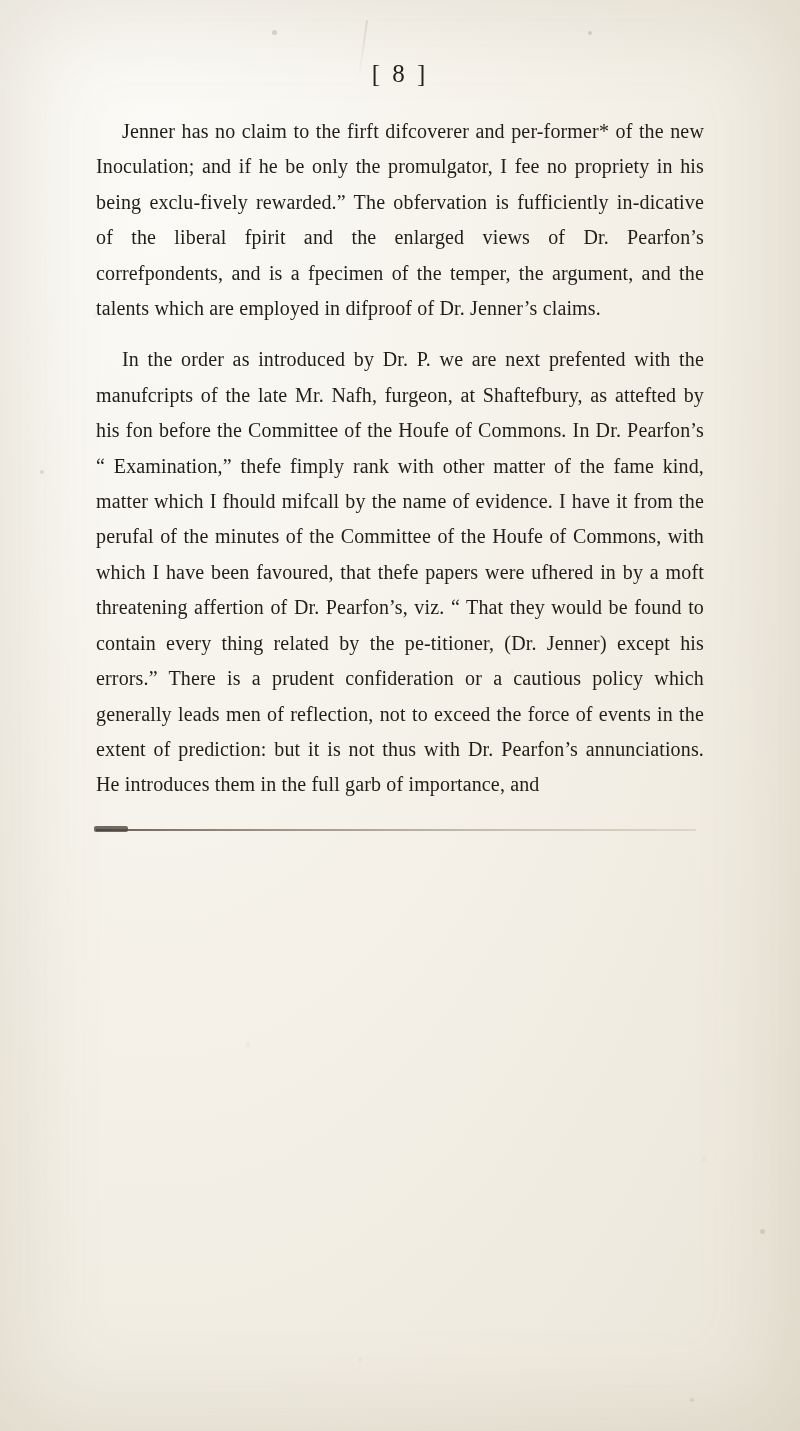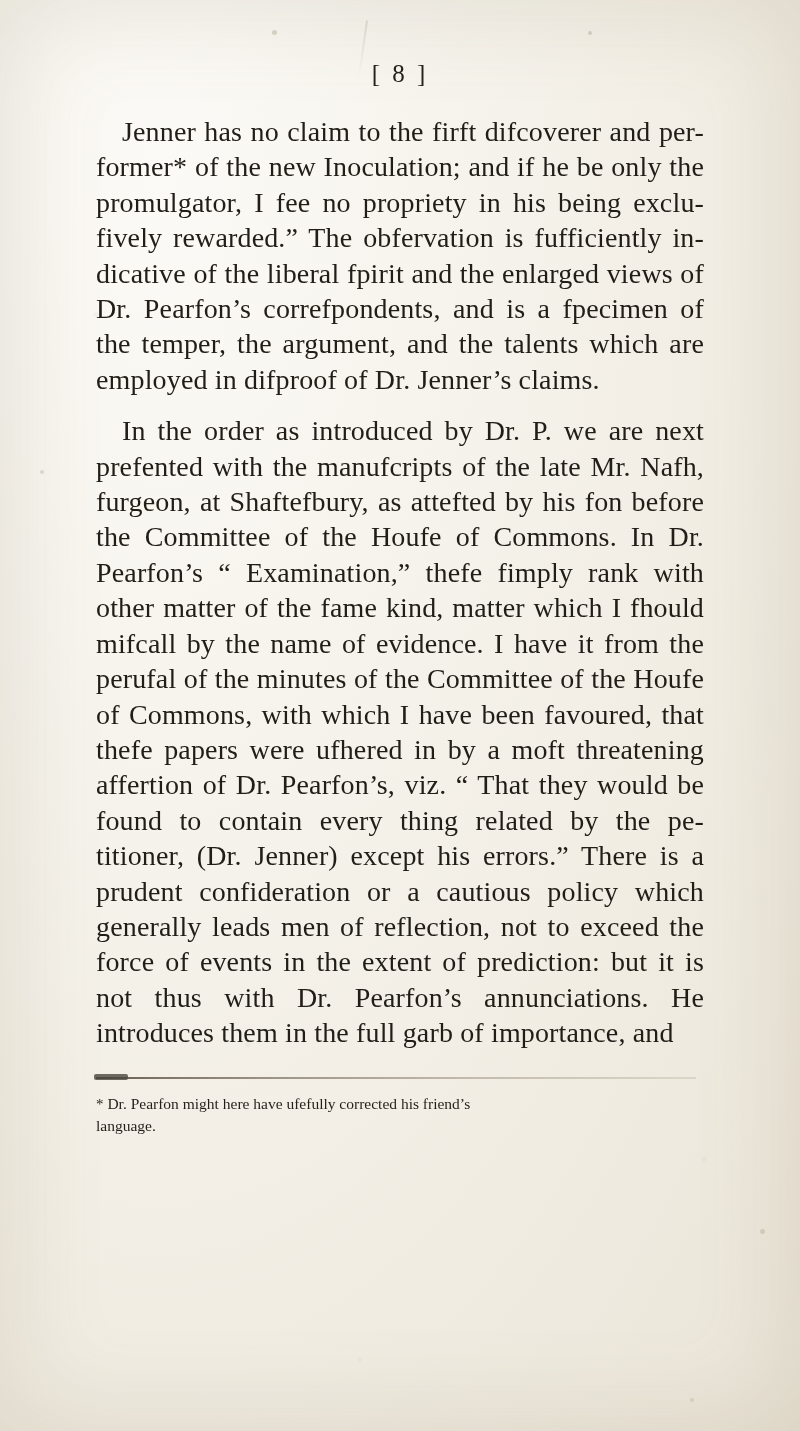--- a/index.html
+++ b/index.html
@@ -51,21 +51,21 @@
   .page-number {
     text-align: center;
     font-size: 25px;
     letter-spacing: 3px;
     color: #26221c;
     margin-bottom: 26px;
     font-family: "Liberation Serif", serif;
   }
 
   .body-text {
-    font-size: 28px;
+    font-size: 20px;
     line-height: 35.4px;
     color: #211d17;
     text-align: justify;
     text-justify: inter-word;
     letter-spacing: 0.15px;
   }
   .body-text p {
     margin: 0;
     text-indent: 26px;
   }
@@ -139,21 +139,16 @@
 
     <div class="page-number">[ 8 ]</div>
 
     <div class="body-text">
       <p>Jenner has no claim to the firft difcoverer and per-former* of the new Inoculation; and if he be only the promulgator, I fee no propriety in his being exclu-fively rewarded.” The obfervation is fufficiently in-dicative of the liberal fpirit and the enlarged views of Dr. Pearfon’s correfpondents, and is a fpecimen of the temper, the argument, and the talents which are employed in difproof of Dr. Jenner’s claims.</p>
       <p>In the order as introduced by Dr. P. we are next prefented with the manufcripts of the late Mr. Nafh, furgeon, at Shaftefbury, as attefted by his fon before the Committee of the Houfe of Commons. In Dr. Pearfon’s “ Examination,” thefe fimply rank with other matter of the fame kind, matter which I fhould mifcall by the name of evidence. I have it from the perufal of the minutes of the Committee of the Houfe of Commons, with which I have been favoured, that thefe papers were ufhered in by a moft threatening affertion of Dr. Pearfon’s, viz. “ That they would be found to contain every thing related by the pe-titioner, (Dr. Jenner) except his errors.” There is a prudent confideration or a cautious policy which generally leads men of reflection, not to exceed the force of events in the extent of prediction: but it is not thus with Dr. Pearfon’s annunciations. He introduces them in the full garb of importance, and</p>
     </div>
 
     <div class="rule"></div>
 
-    <div class="footnote">
-      <span class="star">*</span>
-      <span>Dr. Pearfon might here have ufefully corrected his friend’s</span>
-      <span class="fn-line2">language.</span>
-    </div>
 
   </div>
   <div class="vignette"></div>
 </div>
 
 </body></html>

